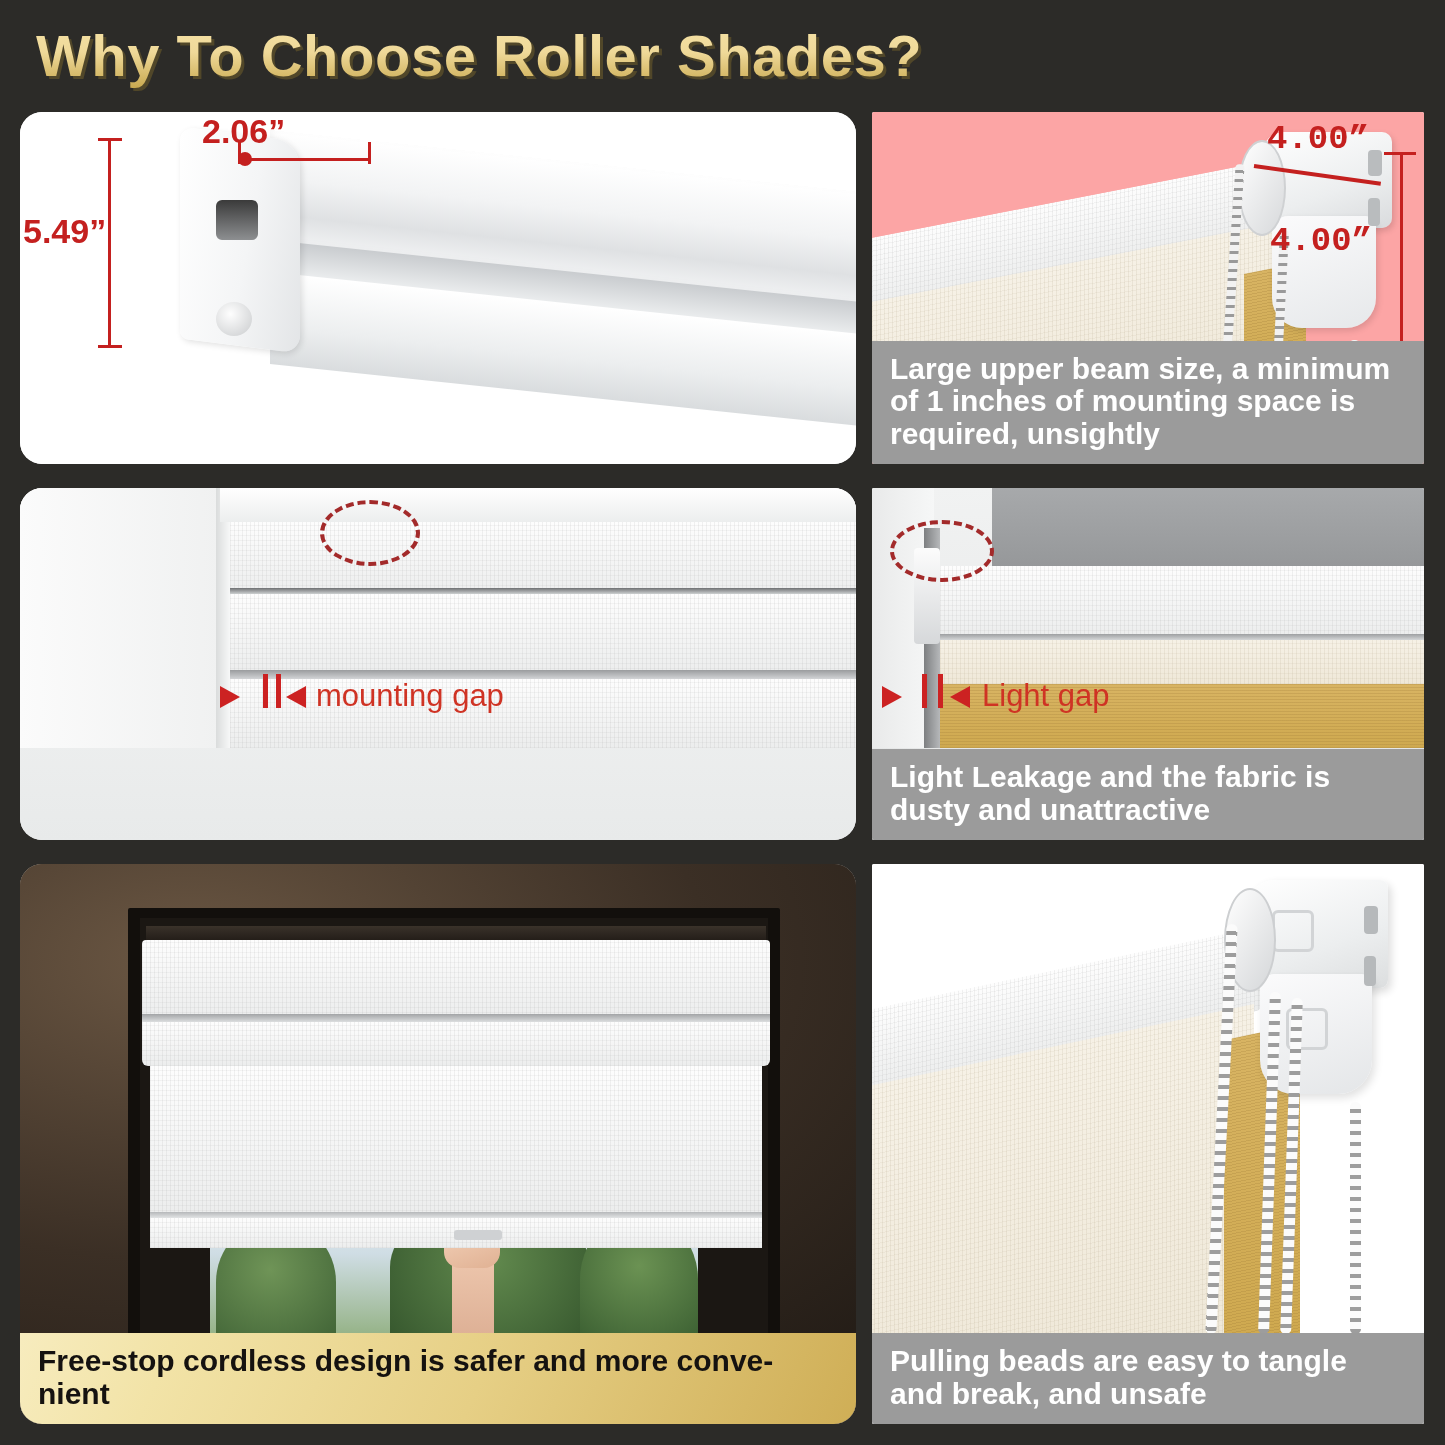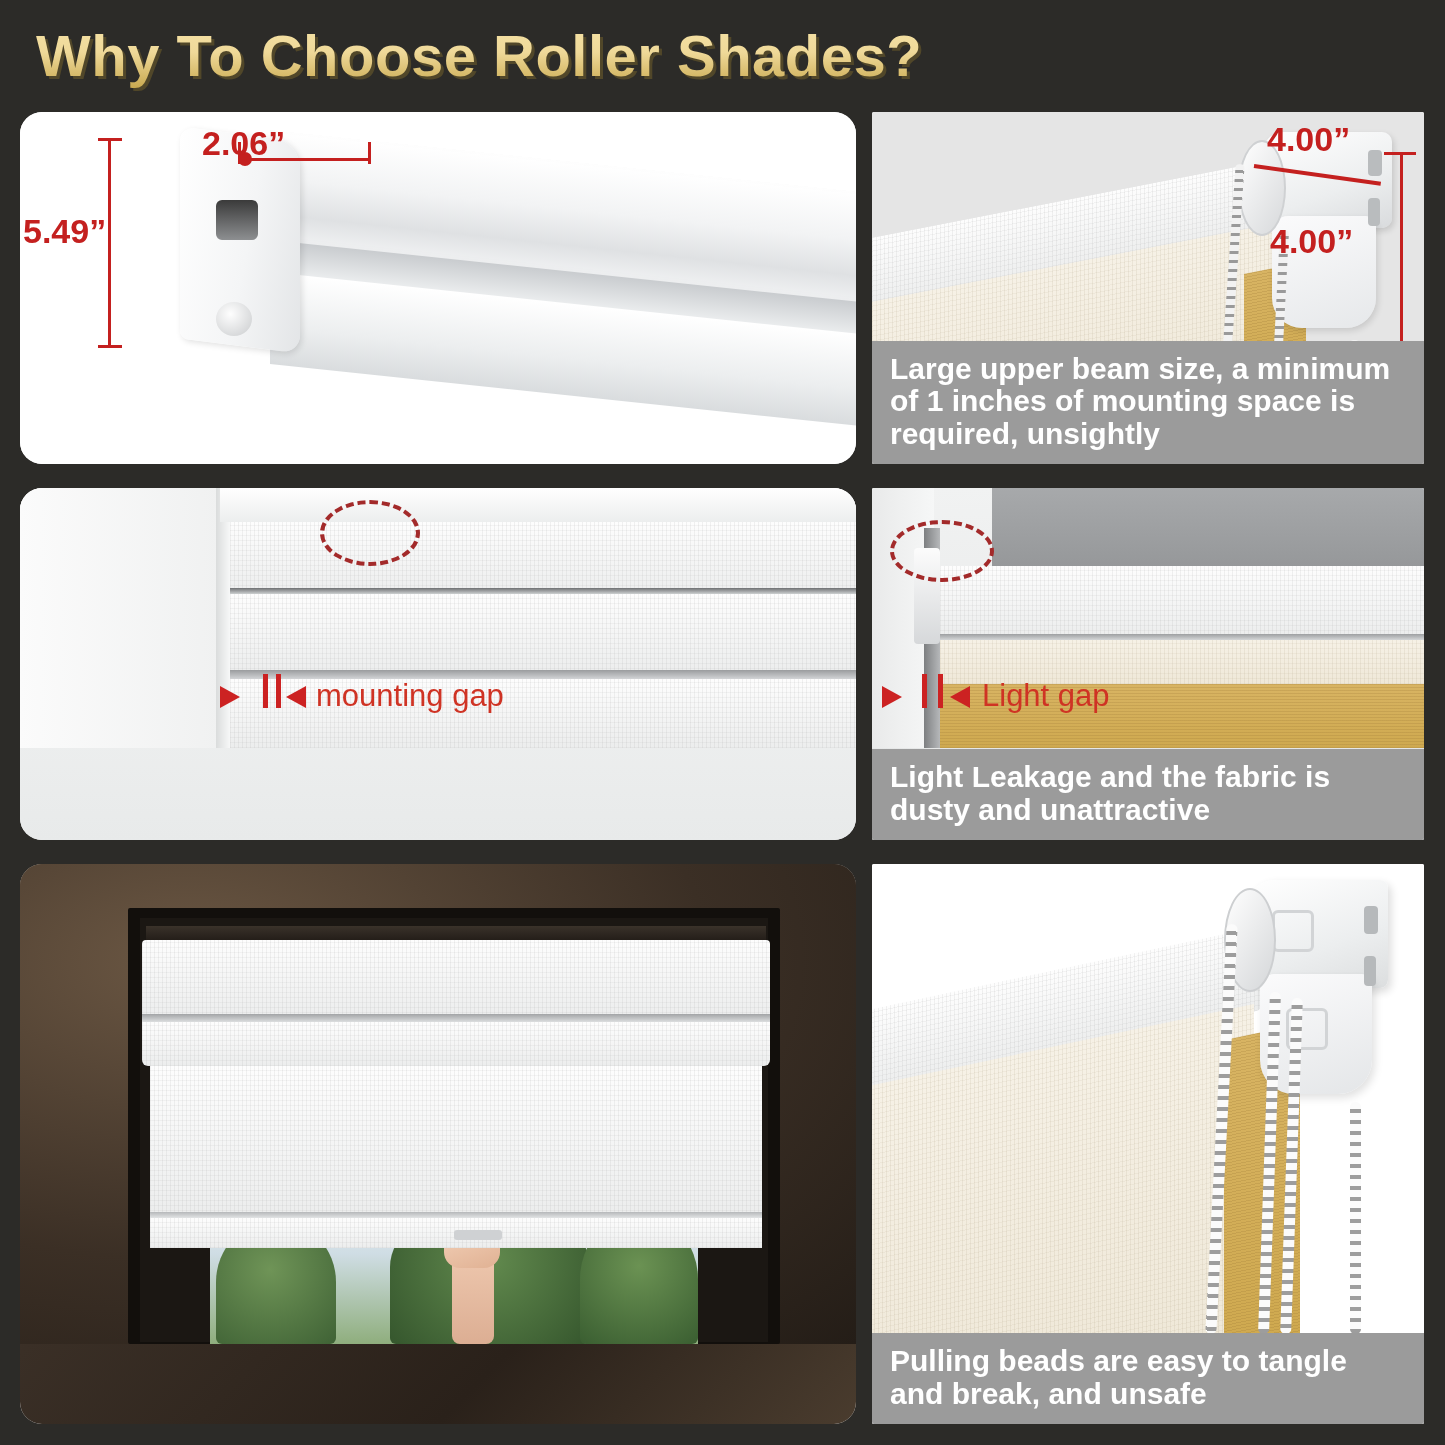--- a/index.html
+++ b/index.html
@@ -102,31 +102,31 @@
                   box-shadow:2px 2px 6px rgba(0,0,0,.12);transform:skewY(7deg);"></div>
       <div style="position:absolute;left:196px;top:88px;width:42px;height:40px;border-radius:6px;
                   background:linear-gradient(180deg,#3a3a3a,#8d8f91);"></div>
       <div style="position:absolute;left:196px;top:190px;width:36px;height:34px;border-radius:50%;
                   background:radial-gradient(circle at 40% 35%,#fefefe,#c9cbcd);"></div>
       <div style="position:absolute;left:218px;top:40px;width:14px;height:14px;border-radius:50%;background:#c4201f;"></div>
 
       <div class="dimline" style="left:218px;top:46px;width:132px;height:3px;"></div>
       <div class="tick" style="left:218px;top:30px;height:22px;"></div>
       <div class="tick" style="left:348px;top:30px;height:22px;"></div>
-      <div class="dimtext" style="left:182px;top:12px;font-size:34px;">2.06”</div>
+      <div class="dimtext" style="left:182px;top:0;font-size:34px;">2.06”</div>
 
       <div class="dimline" style="left:88px;top:26px;width:3px;height:210px;"></div>
       <div class="dimline" style="left:78px;top:26px;width:24px;height:3px;"></div>
       <div class="dimline" style="left:78px;top:233px;width:24px;height:3px;"></div>
       <div class="dimtext" style="left:3px;top:100px;font-size:34px;">5.49”</div>
     </div>
   </div>
 
   <div class="panel right" style="left:872px;top:112px;width:552px;height:352px;">
-    <div class="photo" style="background:#e5e5e5;">
+    <div class="photo" style="background:#fca5a5;font-family:Liberation Mono, monospace;">
 
       <div class="fab-white" style="position:absolute;left:-20px;top:46px;width:430px;height:74px;transform:skewY(-11deg);transform-origin:right top;border-radius:6px;"></div>
 
       <div class="fab-cream" style="position:absolute;left:-20px;top:112px;width:420px;height:160px;transform:skewY(-11deg);transform-origin:right top;"></div>
 
       <div class="fab-tan" style="position:absolute;left:372px;top:150px;width:62px;height:124px;transform:skewY(-11deg);transform-origin:right top;"></div>
 
       <div style="position:absolute;left:390px;top:20px;width:130px;height:96px;border-radius:22px 10px 10px 22px;
                   background:linear-gradient(160deg,#ffffff,#eceeef 60%,#d9dbdd);box-shadow:2px 3px 6px rgba(0,0,0,.14);"></div>
       <div style="position:absolute;left:400px;top:104px;width:104px;height:112px;border-radius:16px 10px 30px 30px;
@@ -233,20 +233,21 @@
       <div style="position:absolute;left:126px;top:62px;width:620px;height:14px;background:linear-gradient(180deg,#3a322a,#241e19);"></div>
       <div class="fab-white" style="position:absolute;left:122px;top:76px;width:628px;height:78px;border-radius:4px;"></div>
       <div style="position:absolute;left:122px;top:150px;width:628px;height:8px;background:linear-gradient(180deg,#a2a4a6,#dcdedf);"></div>
       <div class="fab-white" style="position:absolute;left:122px;top:158px;width:628px;height:44px;border-radius:0 0 6px 6px;"></div>
 
       <div class="fab-white" style="position:absolute;left:130px;top:202px;width:612px;height:150px;"></div>
       <div style="position:absolute;left:130px;top:348px;width:612px;height:6px;background:linear-gradient(180deg,#b6b8ba,#e2e4e5);"></div>
       <div class="fab-white" style="position:absolute;left:130px;top:354px;width:612px;height:30px;"></div>
       <div style="position:absolute;left:434px;top:366px;width:48px;height:10px;border-radius:3px;background:#cfd1d3;"></div>
     </div>
+    <div class="cap gold">Free-stop cordless design is safer and more conve-nient</div>
   </div>
 
   <div class="panel right" style="left:872px;top:864px;width:552px;height:560px;">
     <div class="photo" style="background:#ffffff;">
 
       <div class="fab-white" style="position:absolute;left:-30px;top:62px;width:420px;height:84px;transform:skewY(-12deg);transform-origin:right top;border-radius:6px;"></div>
 
       <div class="fab-cream" style="position:absolute;left:-30px;top:140px;width:412px;height:330px;transform:skewY(-12deg);transform-origin:right top;"></div>
 
       <div class="fab-tan" style="position:absolute;left:352px;top:160px;width:76px;height:310px;transform:skewY(-12deg);transform-origin:right top;"></div>

